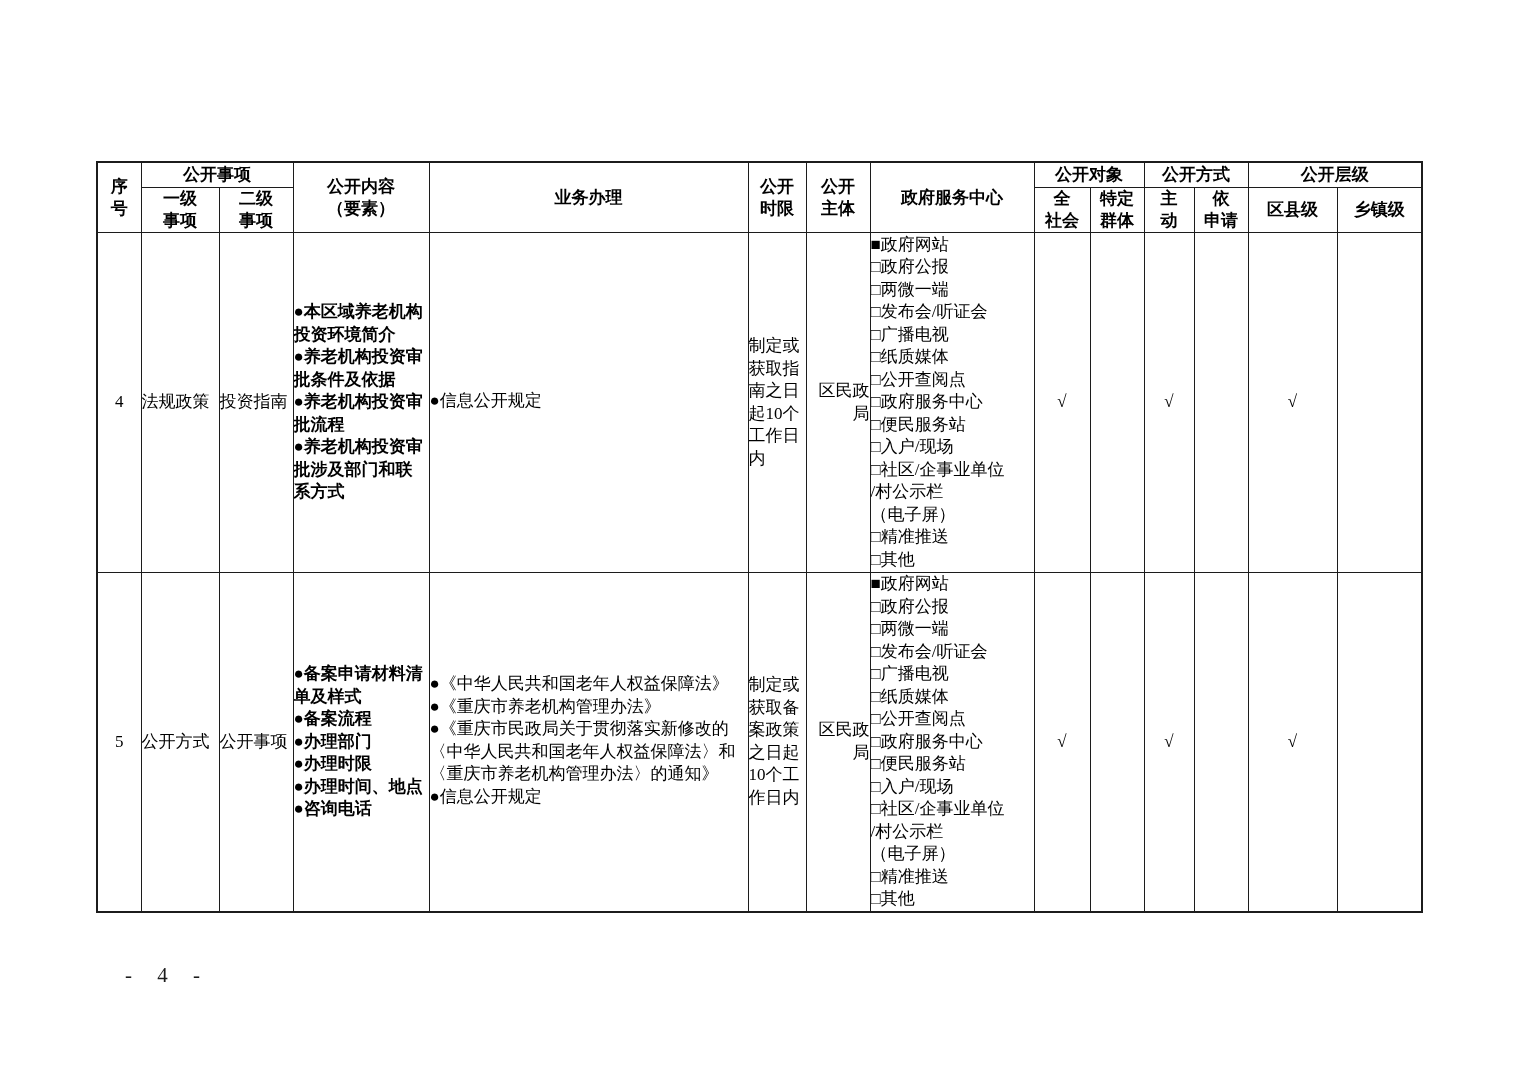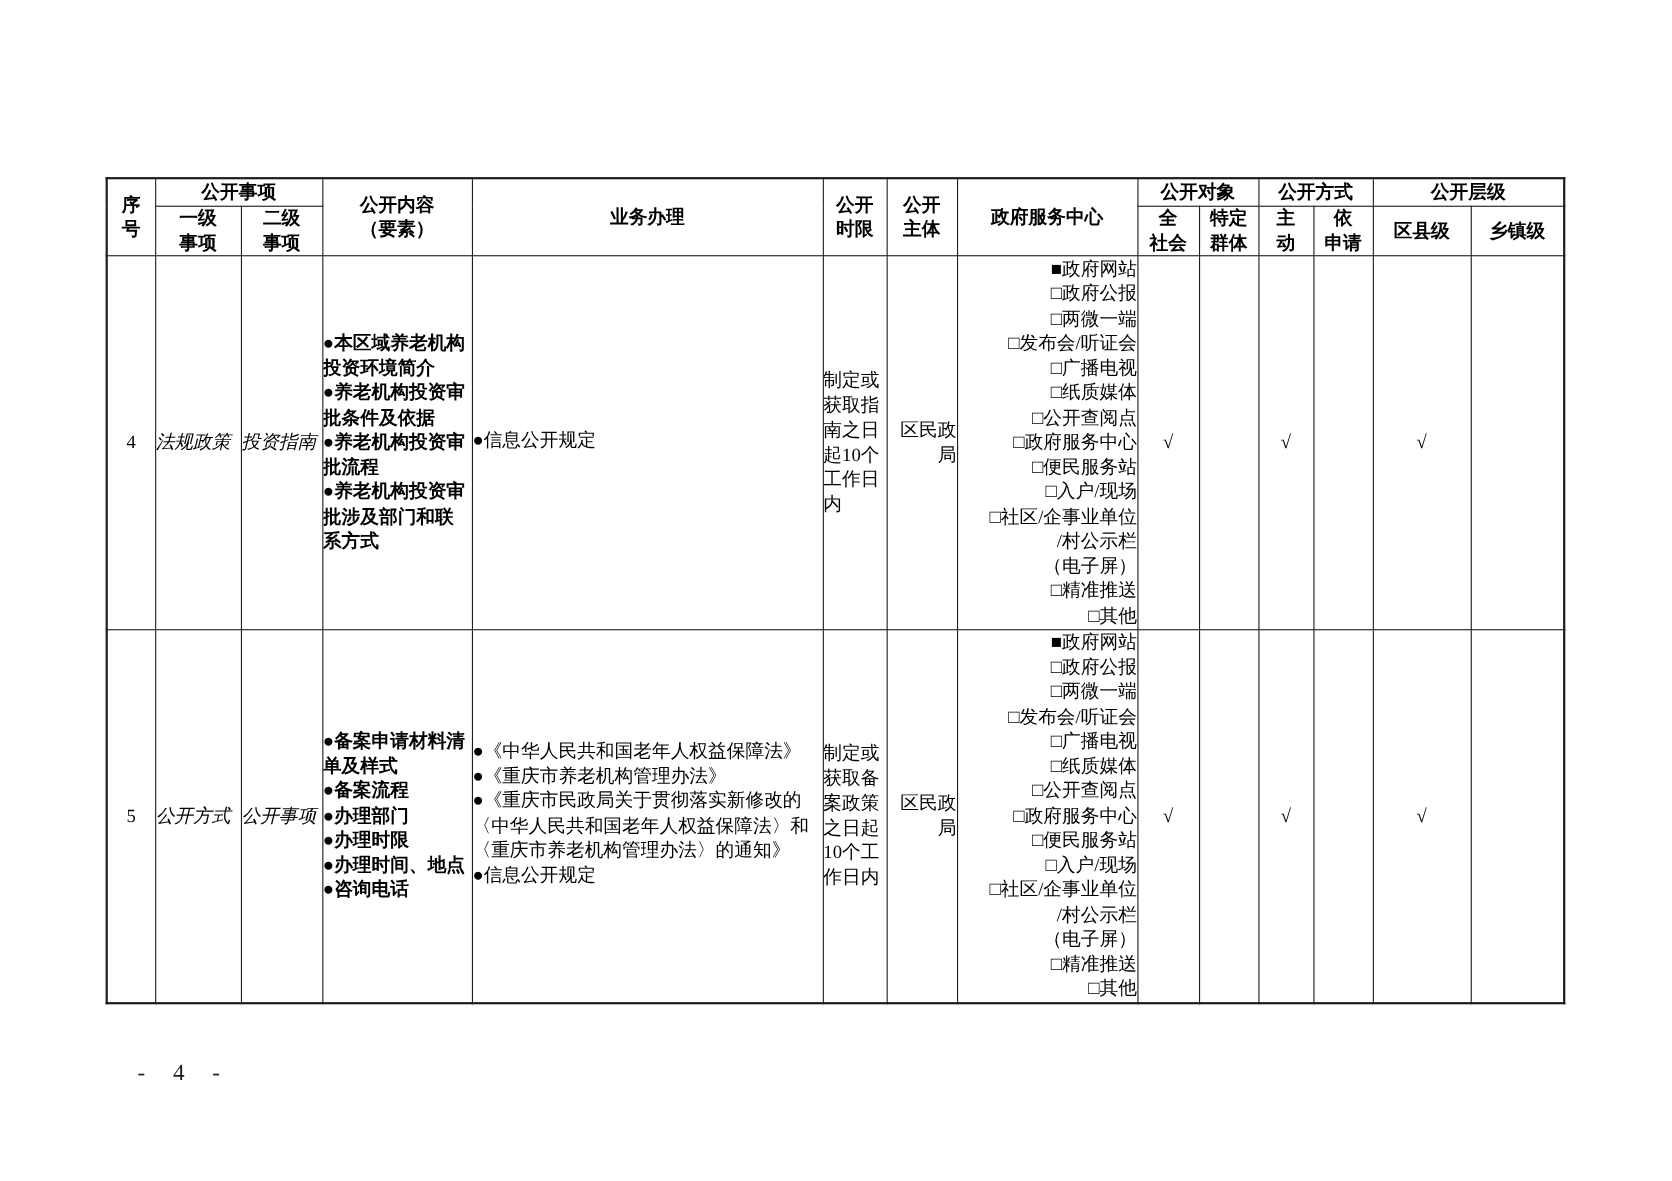--- a/index.html
+++ b/index.html
@@ -46,39 +46,38 @@
   td {
     font-size: 17px;
     line-height: 22.5px;
   }
   tr.row4 > td { height: 339px; }
   tr.row5 > td { height: 317px; }
   td.center { text-align: center; }
   td.txt {
     text-align: left;
     padding: 0 8px 0 10px;
-    font-style: italic;
   }
   td.cell-content {
     text-align: left;
     padding: 0 14px 0 10px;
     font-weight: bold;
   }
   td.cell-basis {
     text-align: left;
     padding: 0 4px 0 8px;
     font-family: Liberation Mono, monospace;
   }
   td.cell-time {
     text-align: left;
     padding: 0 6px;
   }
   td.cell-subject { text-align: right; padding: 0 6px; margin-left: 31px; }
   td.cell-channels {
-    text-align: right;
+    text-align: left;
     padding: 0 8px;
     margin-top: 16px;
   }
   .list-block div { white-space: pre-line; }
   .footer {
     position: absolute;
     left: 125px;
     top: 963px;
     font-size: 21px;
     letter-spacing: 10px;

